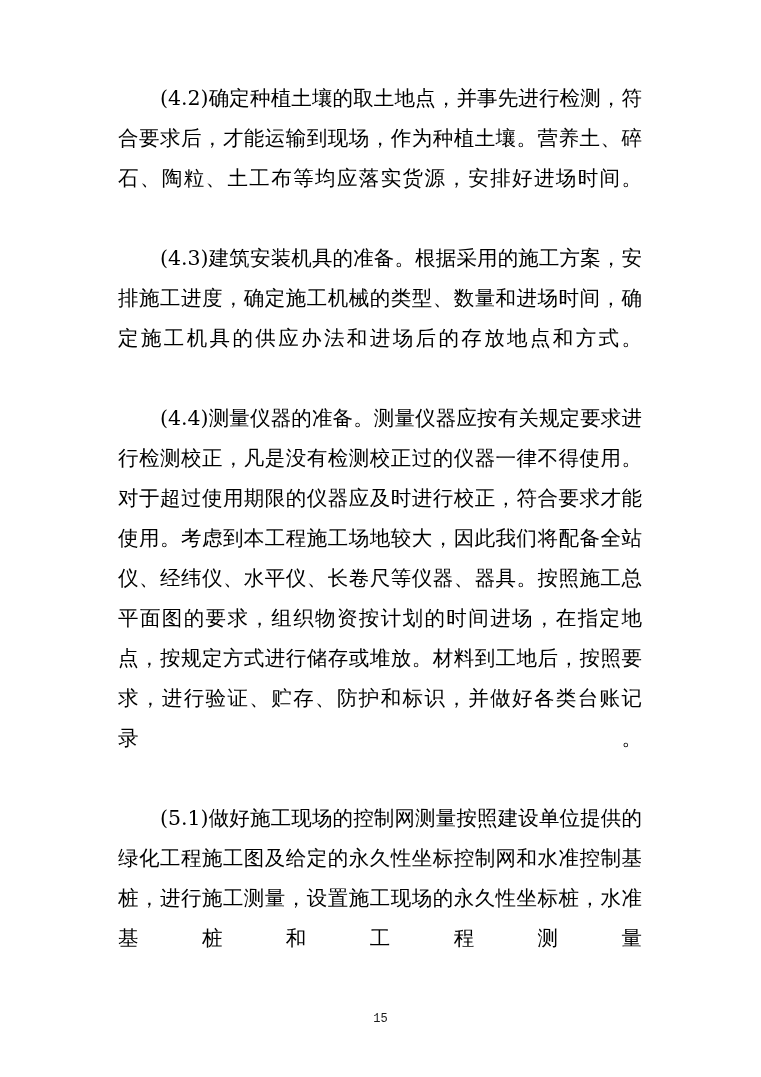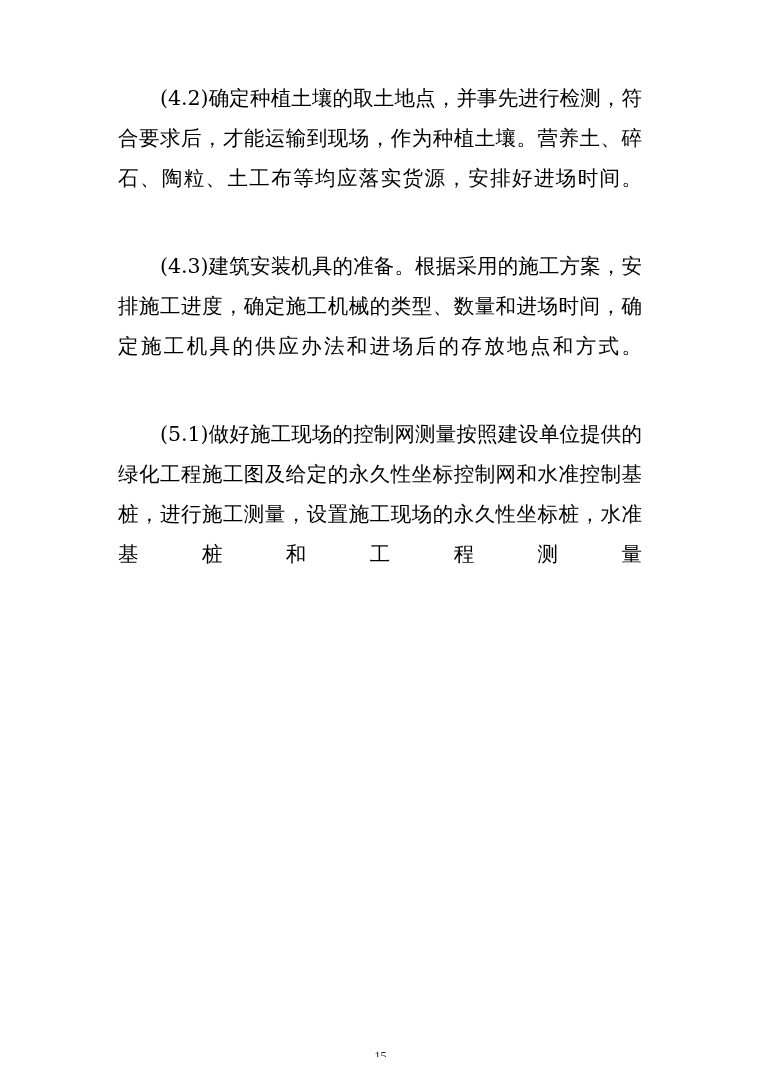--- a/index.html
+++ b/index.html
@@ -34,52 +34,53 @@
     color: #000000;
     text-align: justify;
     text-justify: inter-ideograph;
     text-indent: 42px;
     letter-spacing: 0px;
     font-weight: 500;
     -webkit-font-smoothing: antialiased;
   }
 
   .para + .para {
-    margin-top: 8px;
+    margin-top: 0;
   }
 
   
   .para::after {
     content: "";
     display: inline-block;
     width: 100%;
   }
 
   .page-number {
     position: absolute;
     left: 0;
     right: 0;
-    top: 1049px;
+    top: 1012px;
     text-align: center;
-    font-family: Liberation Serif, serif;
+    font-family: Liberation Mono, monospace;
     font-size: 12px;
     color: #1a1a1a;
   }
 </style>
 </head>
 <body>
 
 <div class="page">
 
   <div class="doc-body">
 
     <p class="para">(4.2)确定种植土壤的取土地点，并事先进行检测，符合要求后，才能运输到现场，作为种植土壤。营养土、碎石、陶粒、土工布等均应落实货源，安排好进场时间。</p>
 
     <p class="para">(4.3)建筑安装机具的准备。根据采用的施工方案，安排施工进度，确定施工机械的类型、数量和进场时间，确定施工机具的供应办法和进场后的存放地点和方式。</p>
 
+    <p class="para">(4.4)测量仪器的准备。测量仪器应按有关规定要求进行检测校正，凡是没有检测校正过的仪器一律不得使用。对于超过使用期限的仪器应及时进行校正，符合要求才能使用。考虑到本工程施工场地较大，因此我们将配备全站仪、经纬仪、水平仪、长卷尺等仪器、器具。按照施工总平面图的要求，组织物资按计划的时间进场，在指定地点，按规定方式进行储存或堆放。材料到工地后，按照要求，进行验证、贮存、防护和标识，并做好各类台账记录。</p>
 
 
     <p class="para">(5.1)做好施工现场的控制网测量按照建设单位提供的绿化工程施工图及给定的永久性坐标控制网和水准控制基桩，进行施工测量，设置施工现场的永久性坐标桩，水准基桩和工程测量</p>
 
   </div>
 
   <div class="page-number">15</div>
 
 </div>
 

